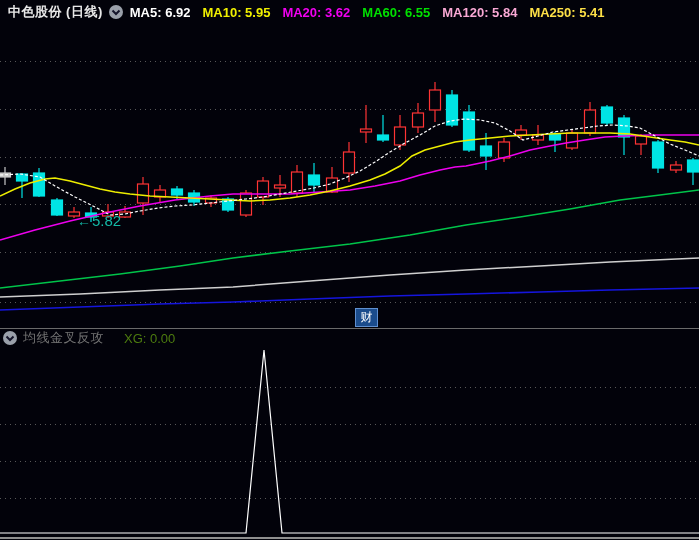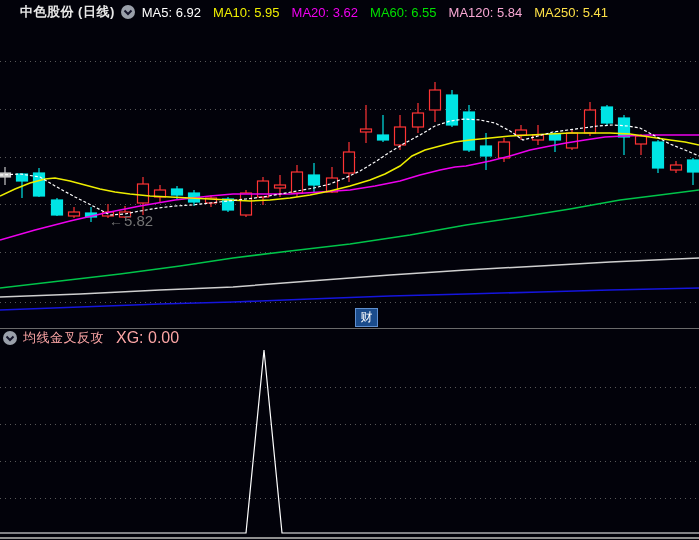--- a/index.html
+++ b/index.html
@@ -1,32 +1,32 @@
 <!DOCTYPE html>
 <html><head>
 <meta charset="utf-8">
 <style>
   html,body{margin:0;padding:0;background:#000;}
   .screen{position:relative;width:699px;height:540px;background:#02020a;overflow:hidden;
           font-family:"Liberation Sans","DejaVu Sans",sans-serif;}
   svg.chart{position:absolute;left:0;top:0;}
-  .hdr{position:absolute;left:20px;top:3px;height:18px;display:flex;align-items:center;z-index:5;}
+  .hdr{position:absolute;left:8px;top:3px;height:18px;display:flex;align-items:center;z-index:5;}
   .hdr .title{color:#e8e8e8;font-size:13px;font-weight:bold;letter-spacing:0.5px;}
   .circle-icon{display:inline-flex;align-items:center;justify-content:center;width:14px;height:14px;
                border-radius:50%;background:#9aa0aa;margin-left:6px;}
   .circle-icon svg{display:block;}
   .ma-legend{display:flex;margin-left:7px;gap:12px;}
-  .ma-item{font-size:13px;font-weight:normal;white-space:nowrap;}
+  .ma-item{font-size:13px;font-weight:bold;white-space:nowrap;}
   .panel-hdr{position:absolute;left:3px;top:330px;height:16px;display:flex;align-items:center;z-index:5;}
   .panel-hdr .circle-icon{margin-left:0;}
-  .panel-title{color:#fca5a5;font-size:13px;margin-left:6px;letter-spacing:0.5px;}
-  .xg{color:#fca5a5;font-size:16px;margin-left:12px;}
+  .panel-title{color:#737373;font-size:13px;margin-left:6px;letter-spacing:0.5px;}
+  .xg{color:#4d7c0f;font-size:13px;margin-left:20px;}
   .separator{position:absolute;left:0;top:328px;width:699px;height:1px;background:#6a6a6a;z-index:4;}
   .bottom-bar{position:absolute;left:0;top:537px;width:699px;height:2px;background:#8f8f8f;z-index:4;}
-  .price-note{position:absolute;left:109px;top:212px;color:#737373;font-size:15px;z-index:5;}
+  .price-note{position:absolute;left:77px;top:212px;color:#14b8a6;font-size:15px;z-index:5;}
   .price-note .arrow{font-size:14px;margin-right:1px;}
   .event-badge{position:absolute;left:355px;top:308px;width:21px;height:17px;background:#1b4c8c;
                border:1px solid #6090d0;color:#fff;font-size:12px;line-height:17px;text-align:center;z-index:5;}
 </style>
 </head>
 <body>
 
 <div class="screen">
 
   <svg id="chart-svg" class="chart" width="699" height="540" viewBox="0 0 699 540">

